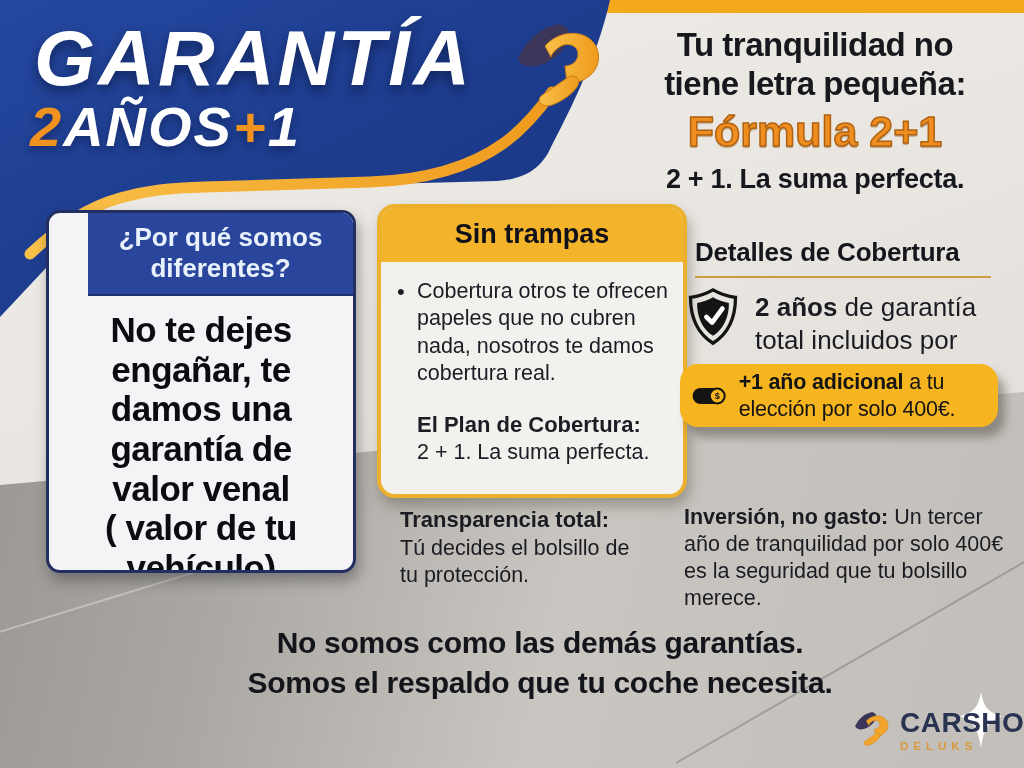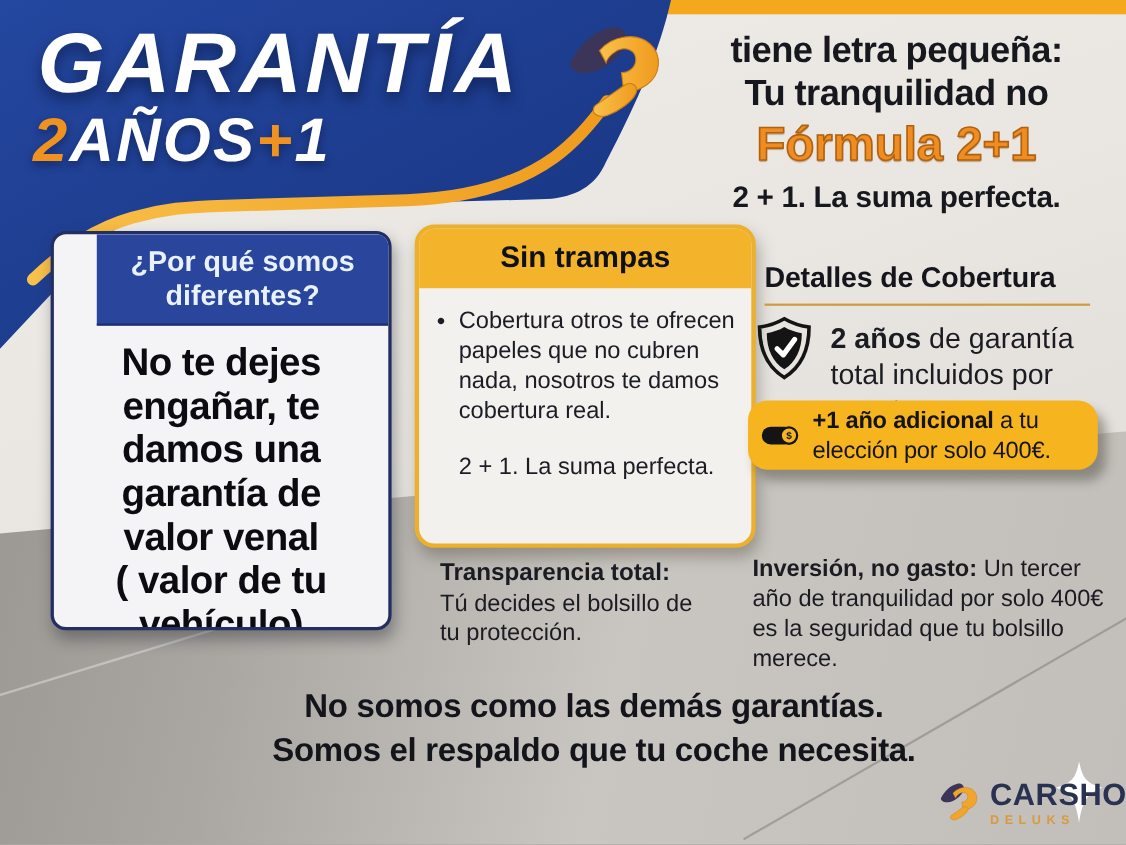--- a/index.html
+++ b/index.html
@@ -136,22 +136,22 @@
              L60,50 C67,50 73,45 73,38 C73,30 64,26 56,30 C51,33 47,37 46,41 Z" fill="url(#gOr)" stroke="#c87d14" stroke-width="1"></path>
     <path d="M36,80 L62,62 C69,57 76,62 73,69 C70,76 58,85 47,89 C38,92 31,86 36,80 Z" fill="url(#gOr)" stroke="#c87d14" stroke-width="1"></path>
   </svg>
 
   <div class="garantia">GARANTÍA</div>
   <div class="years-line">
     <span class="orange">2</span><span class="white">AÑOS</span><span class="orange">+</span><span class="white">1</span>
   </div>
 
   <div class="intro">
+    <div class="l">Tu tranquilidad no</div>
     <div class="l">tiene letra pequeña:</div>
-    <div class="l">Tu tranquilidad no</div>
     <div class="formula">Fórmula 2+1</div>
     <div class="sum">2 + 1. La suma perfecta.</div>
   </div>
 
   <div class="why-card">
     <div class="hd">¿Por qué somos
 diferentes?</div>
     <div class="bd">No te dejes
 engañar, te
 damos una
@@ -162,20 +162,21 @@
   </div>
 
   <div class="honest-card">
     <div class="hd">Sin trampas</div>
     <div class="bd">
       <div class="bullet-row">
         <span class="dot">•</span>
         <span>Cobertura otros te ofrecen papeles que no cubren nada, nosotros te damos cobertura real.</span>
       </div>
       <div class="plan">
+        <div class="t">El Plan de Cobertura:</div>
         <div class="x">2 + 1. La suma perfecta.</div>
       </div>
     </div>
   </div>
 
   <div class="cov-title">Detalles de Cobertura</div>
   <div class="cov-underline"></div>
 
   <svg class="shield" width="60" height="62" viewBox="0 0 64 66">
     <path d="M32,4 C39,8 47,11 56,12 C56,34 48,51 32,61 C16,51 8,34 8,12 C17,11 25,8 32,4 Z" fill="none" stroke="#141414" stroke-width="3.5"></path>

